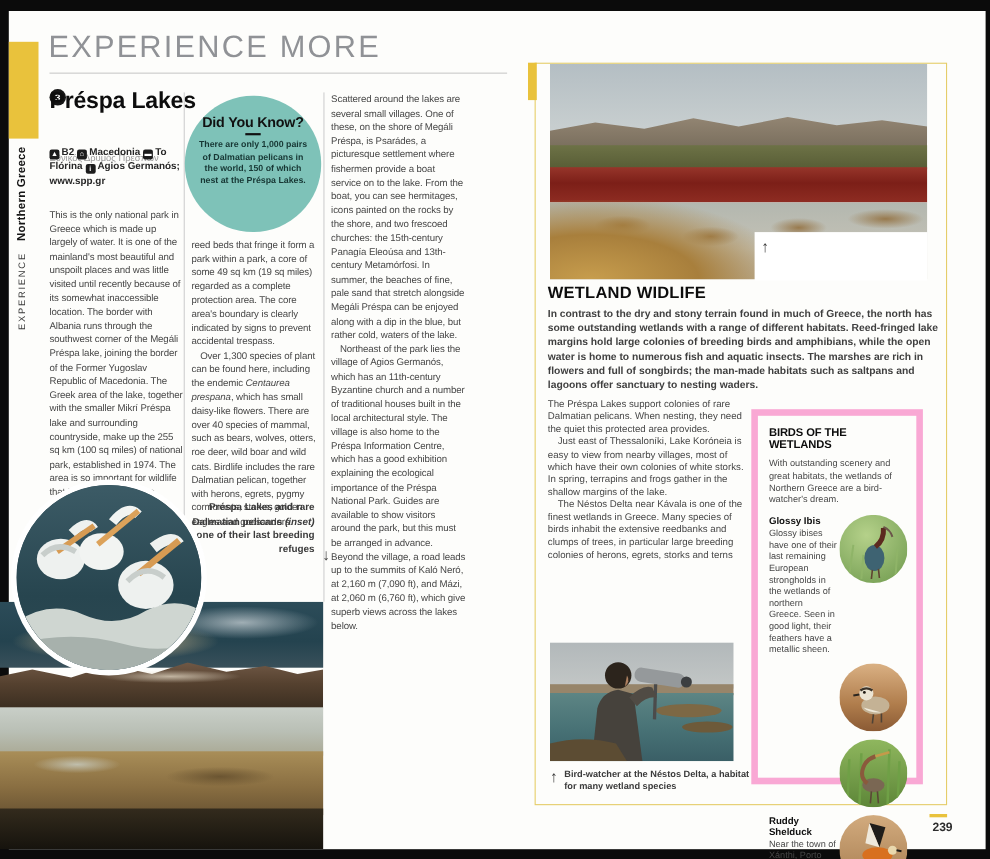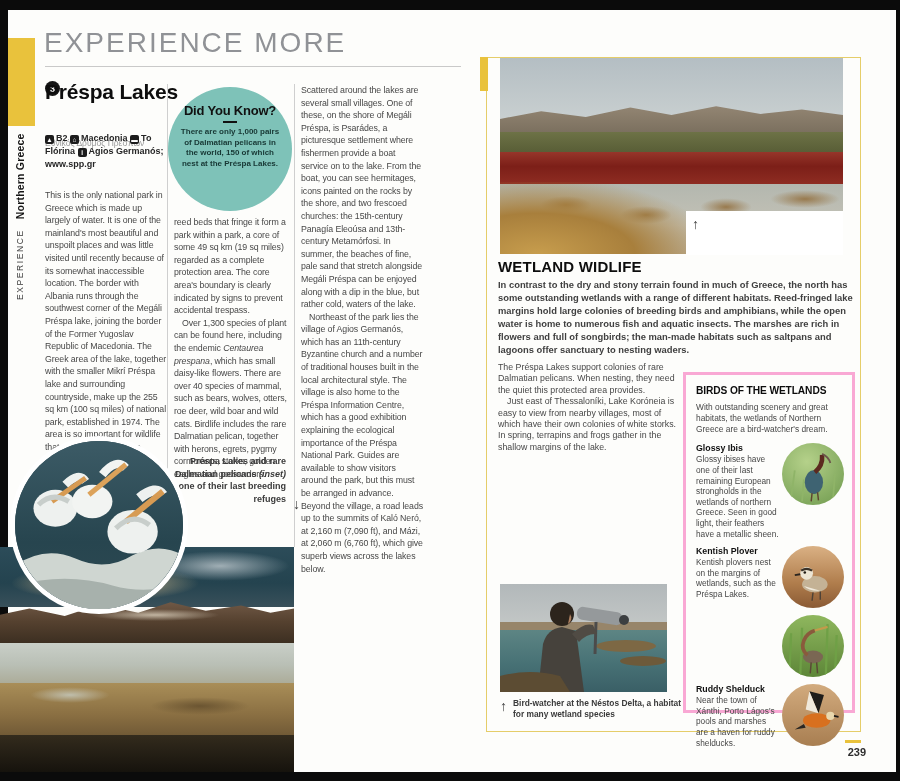--- a/index.html
+++ b/index.html
@@ -86,21 +86,21 @@
     background:radial-gradient(ellipse at 18% 100%,#c79d4d 0%,#a87f3c 40%,rgba(120,90,40,0) 75%);}
   .ev-capbox{left:686px;top:211px;width:157px;height:44px;background:#fff;z-index:3;
     display:flex;gap:5px;padding:5px 6px;box-sizing:border-box;}
   .cap-txt{font-size:8.4px;line-height:11px;color:#3b3b3b;font-weight:bold;}
   .wl-title{left:498px;top:258px;font-size:15px;font-weight:bold;color:#0d0d0d;letter-spacing:.2px;}
   .wl-intro{left:498px;top:278px;width:360px;font-size:9.4px;line-height:13px;color:#3f3f3f;font-weight:bold;}
   .wl-col{left:498px;top:362px;width:184px;font-size:8.8px;line-height:11.4px;color:#474747;}
   .wl-col p{margin:0;}
   .wl-col p + p{text-indent:9px;}
   
-  .birds-box{left:683px;top:372px;width:172px;height:341px;border:3px solid #f9a8d4;box-sizing:border-box;
+  .birds-box{left:683px;top:372px;width:156px;height:341px;border:6px solid #f9a8d4;box-sizing:border-box;
     padding:10px 8px 8px 10px;z-index:2;}
   .bb-title{font-size:10.2px;font-weight:bold;color:#0d0d0d;margin-bottom:6px;letter-spacing:-.1px;}
   .bb-intro{font-size:8.4px;line-height:10.8px;color:#474747;margin-bottom:9px;}
   .bb-entry{position:relative;display:flex;justify-content:flex-end;margin-bottom:7px;}
   .bb-text{width:88px;}
   .bb-name{font-size:8.8px;font-weight:bold;color:#111;margin-bottom:1px;}
   .bb-desc{font-size:8.3px;line-height:10.6px;color:#474747;}
   .bb-photo{width:62px;height:62px;border-radius:50%;overflow:hidden;flex:0 0 auto;margin-left:2px;}
   
   .photo-bw{left:500px;top:584px;width:167px;height:108px;overflow:hidden;z-index:2;}
@@ -229,20 +229,21 @@
 <div class="abs ev-capbox">
   <span class="cap-arrow">↑</span>
 </div>
 
 <div class="abs wl-title">WETLAND WIDLIFE</div>
 <div class="abs wl-intro">In contrast to the dry and stony terrain found in much of Greece, the north has some outstanding wetlands with a range of different habitats. Reed-fringed lake margins hold large colonies of breeding birds and amphibians, while the open water is home to numerous fish and aquatic insects. The marshes are rich in flowers and full of songbirds; the man-made habitats such as saltpans and lagoons offer sanctuary to nesting waders.</div>
 
 <div class="abs wl-col">
   <p>The Préspa Lakes support colonies of rare Dalmatian pelicans. When nesting, they need the quiet this protected area provides.</p>
   <p>Just east of Thessaloníki, Lake Koróneia is easy to view from nearby villages, most of which have their own colonies of white storks. In spring, terrapins and frogs gather in the shallow margins of the lake.</p>
+  <p>The Néstos Delta near Kávala is one of the finest wetlands in Greece. Many species of birds inhabit the extensive reedbanks and clumps of trees, in particular large breeding colonies of herons, egrets, storks and terns</p>
 </div>
 
 <div class="abs birds-box">
   <div class="bb-title">BIRDS OF THE WETLANDS</div>
   <div class="bb-intro">With outstanding scenery and great habitats, the wetlands of Northern Greece are a bird-watcher's dream.</div>
 
   <div class="bb-entry">
     <div class="bb-text">
       <div class="bb-name">Glossy Ibis</div>
       <div class="bb-desc">Glossy ibises have one of their last remaining European strongholds in the wetlands of northern Greece. Seen in good light, their feathers have a metallic sheen.</div>
@@ -259,24 +260,20 @@
         <path d="M10 60 L14 30 M56 62 L58 34 M22 64 L24 40" stroke="#8fb468" stroke-width="2"></path>
         <ellipse cx="35" cy="43" rx="10" ry="13" fill="#3e6372"></ellipse>
         <path d="M36 32 Q45 25 44 13" stroke="#5c2a1f" stroke-width="5" fill="none"></path>
         <path d="M44 12 Q51 15 53 22" stroke="#6b564a" stroke-width="2" fill="none"></path>
         <path d="M33 55 L32 64 M39 54 L40 63" stroke="#5f4430" stroke-width="1.6"></path>
       </svg>
     </div>
   </div>
 
   <div class="bb-entry">
-    <div class="bb-text">
-      <div class="bb-name">Kentish Plover</div>
-      <div class="bb-desc">Kentish plovers nest on the margins of wetlands, such as the Préspa Lakes.</div>
-    </div>
     <div class="bb-photo">
       <svg width="62" height="62" viewBox="0 0 68 68">
         <defs>
             <linearGradient id="kp" x1="0" y1="0" x2="0" y2="1">
           <stop offset="0" stop-color="#dab184"></stop>
               <stop offset="0.6" stop-color="#b07d4c"></stop>
               <stop offset="1" stop-color="#8a5a34"></stop>
             </linearGradient>
           </defs>
         <rect width="68" height="68" fill="url(#kp)"></rect>

